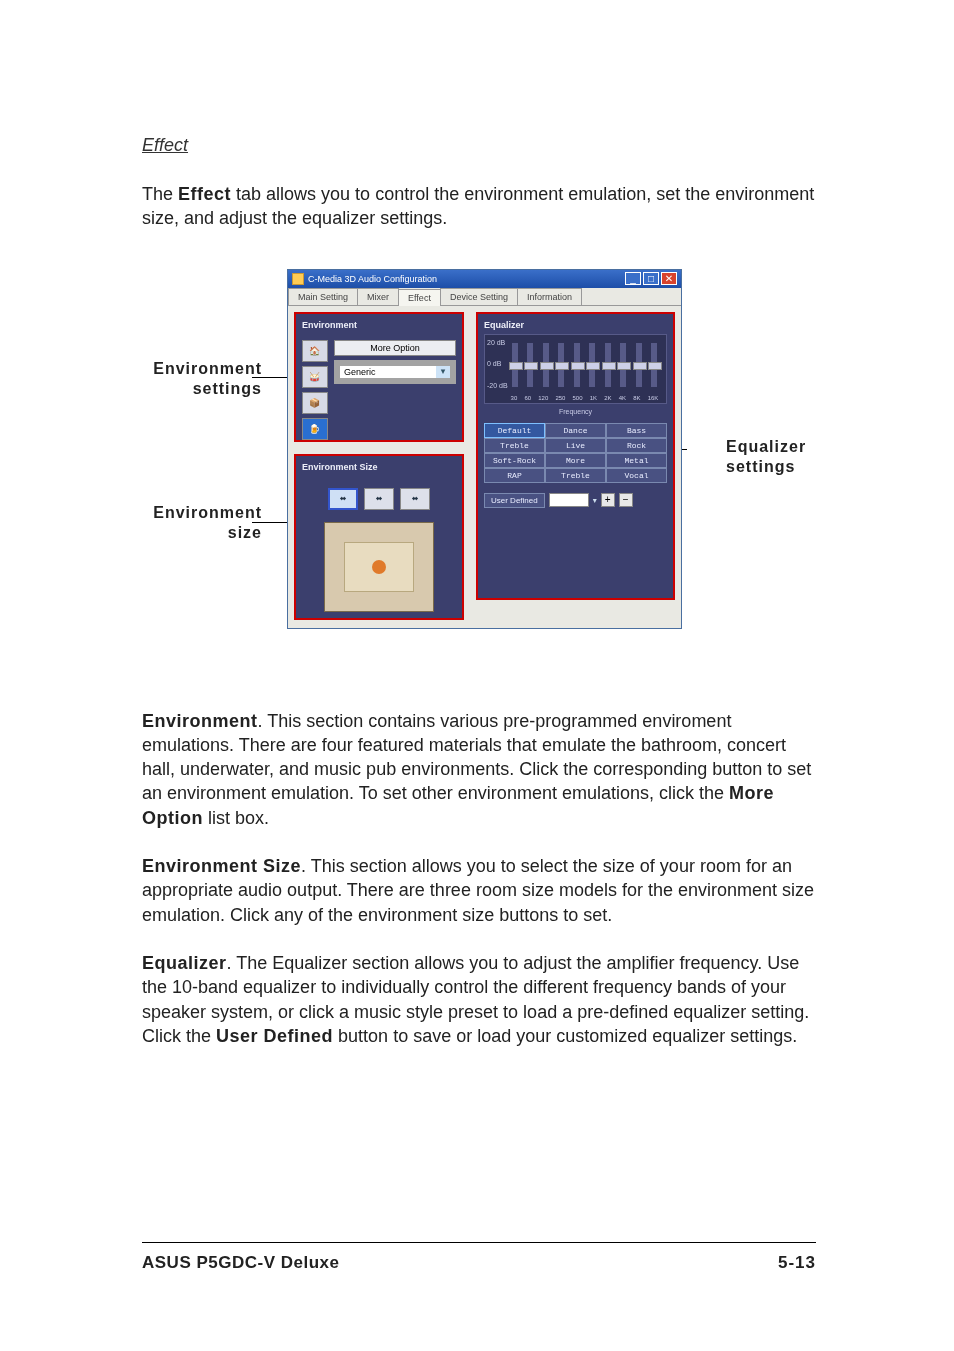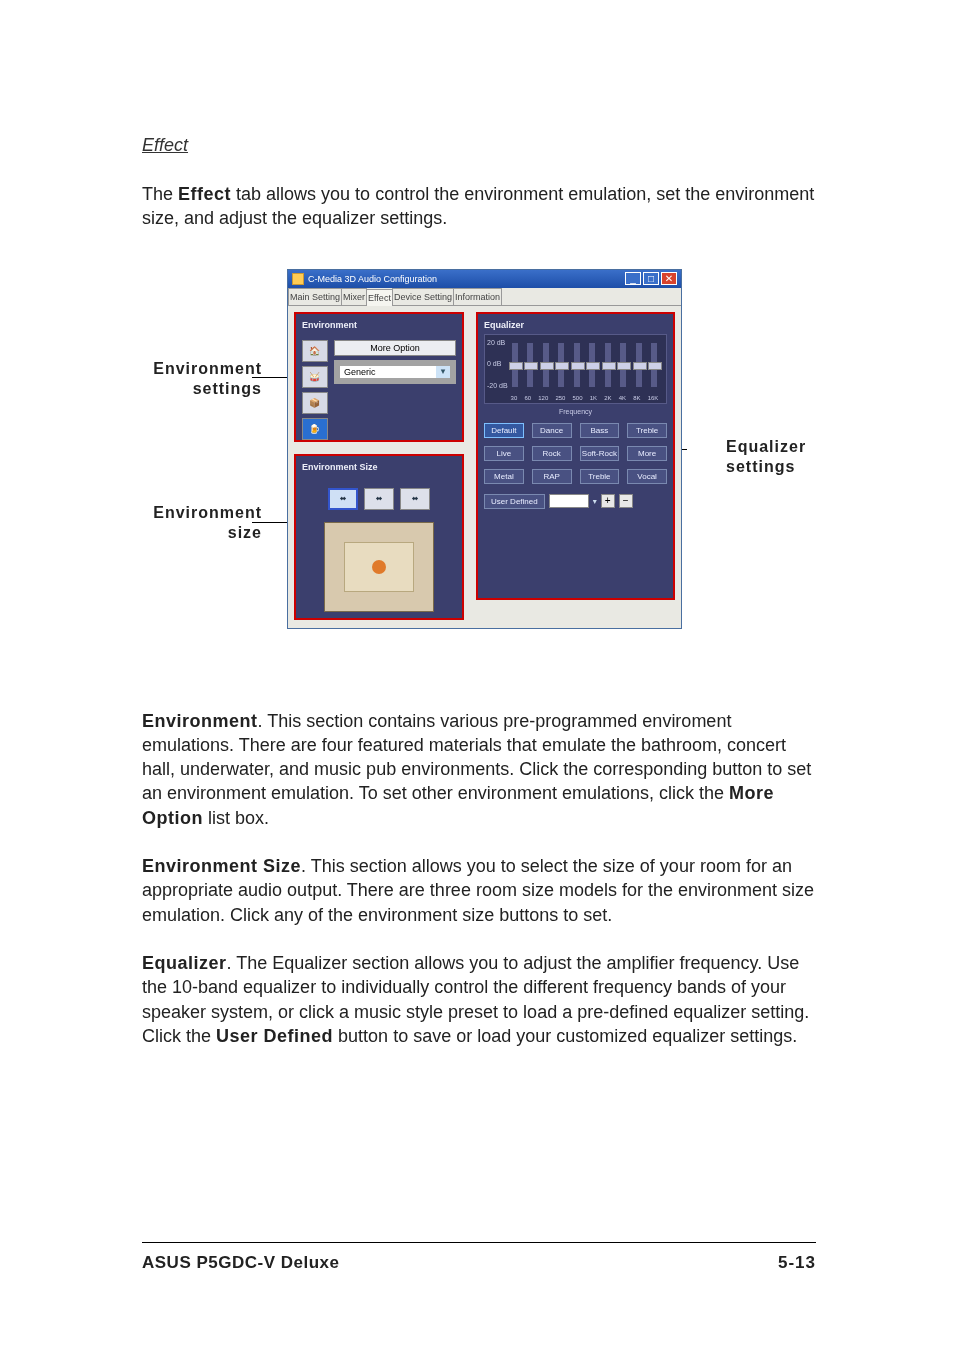--- a/index.html
+++ b/index.html
@@ -80,21 +80,21 @@
   .winbtns { display:flex; gap:2px;}
   .winbtn { width:16px; height:13px; border:1px solid #fff; display:flex; align-items:center; justify-content:center; font-size:10px; color:#fff; background:#3a6fc9;}
   .winbtn.close { background:#d8432d;}
   .tabs {
     display:flex;
     background:#e9e9e3;
     border-bottom:1px solid #999;
     font-size:9px;
   }
   .tab {
-    padding: 3px 1px;
+    padding: 3px 9px;
     border:1px solid #999;
     border-bottom:none;
     background:#e9e9e3;
     margin-right:-1px;
     color:#444;
   }
   .tab.active { background:#f5f5f0; position:relative; top:1px;}
   .content {
     display:flex;
     height: 300px;
@@ -161,22 +161,23 @@
   }
   .eq-slider::after{
     content:""; position:absolute; left:-3px; top:19px;
     width:12px; height:6px; background:#cdd0e8; border:1px solid #888;
   }
   .eq-xlabels {
     position:absolute; bottom:2px; left:22px; right:4px;
     display:flex; justify-content:space-around; font-size:6px; color:#c8cbe6;
   }
   .preset-grid {
-    display:grid; grid-template-columns:repeat(4,1fr); gap:8px;
+    display:grid; grid-template-columns:repeat(3,1fr); gap:0;
     margin-bottom:10px;
+    font-family:Liberation Mono, monospace;
   }
   .preset {
     border:1px solid #7a89b0; background:#495182; color:#e8ecff;
     text-align:center; padding:2px 0; font-size:8px;
   }
   .preset.sel { border-color:#7ec0ff; background:#3458a0;}
   .ud-row { display:flex; align-items:center; gap:4px;}
   .ud-btn { border:1px solid #7a89b0; background:#495182; color:#e8ecff; padding:2px 6px; font-size:8px;}
   .ud-sel { width:40px; height:14px; background:#fff; border:1px solid #888;}
   .ud-pm { width:14px; height:14px; border:1px solid #888; background:#e8e8e8; color:#000; text-align:center; font-size:10px; line-height:12px;}

